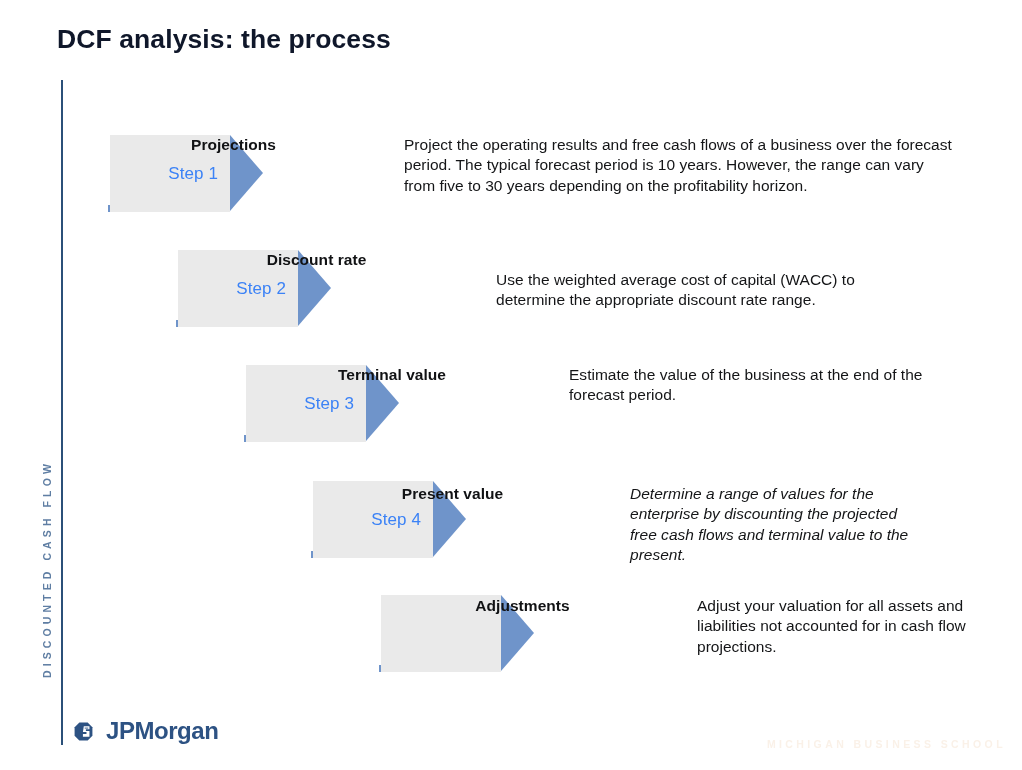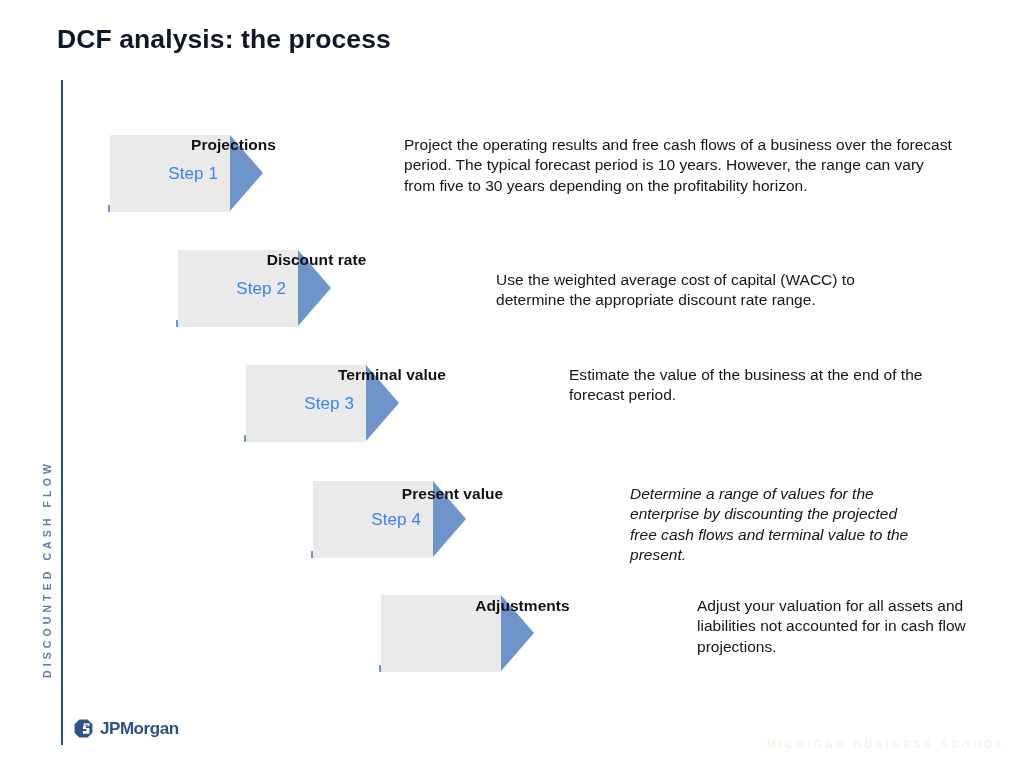--- a/index.html
+++ b/index.html
@@ -170,26 +170,26 @@
     gap: 1px;
   }
 
   .jpm-mark {
     width: 19px;
     height: 19px;
     display: block;
   }
 
   .jpm-word {
-    font-size: 17px;
+    font-size: 24px;
     font-weight: bold;
     color: #2d5283;
     letter-spacing: -0.45px;
     line-height: 1;
-    margin-left: 6px;
+    margin-left: 12px;
     text-align: right;
   }
 
   
   .footer-right {
     position: absolute;
     right: 16px;
     top: 738px;
     font-size: 10.5px;
     font-weight: bold;

